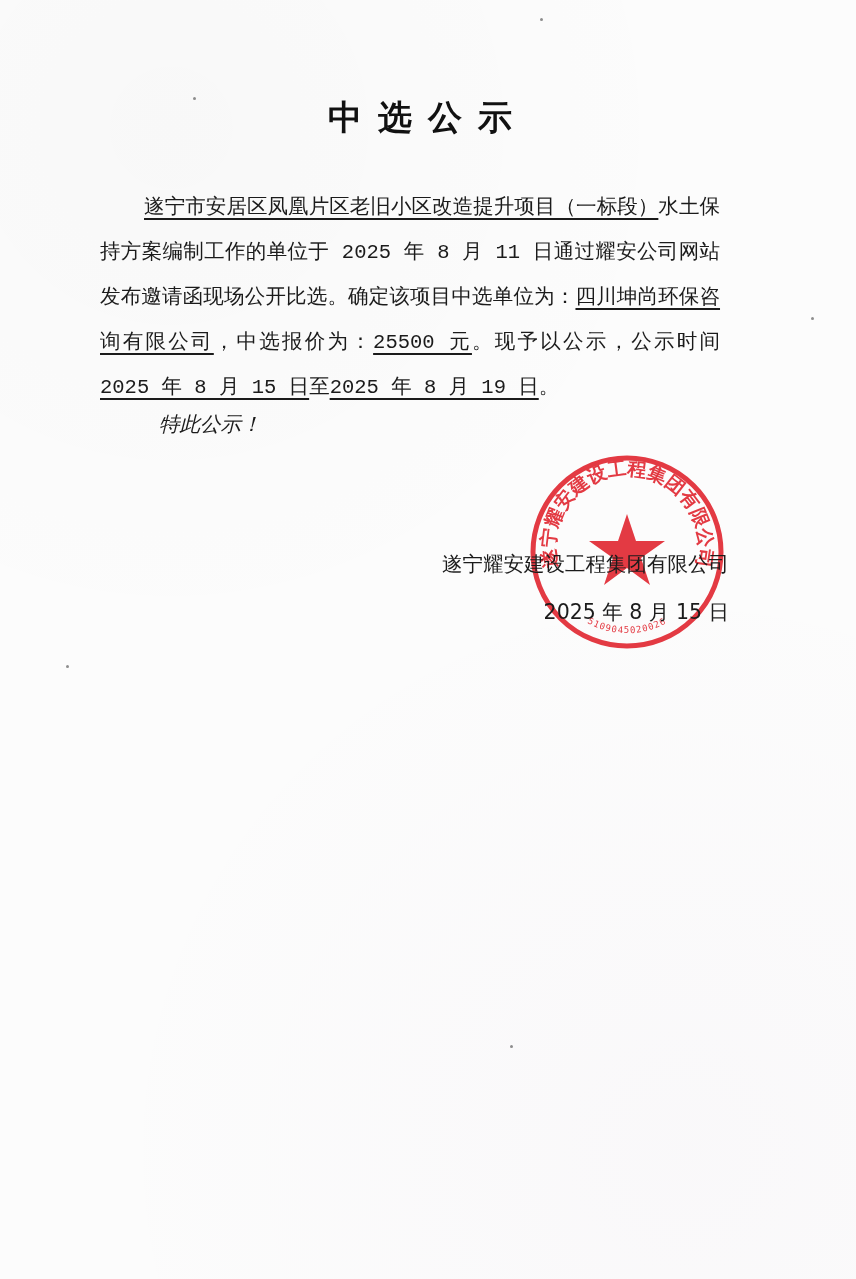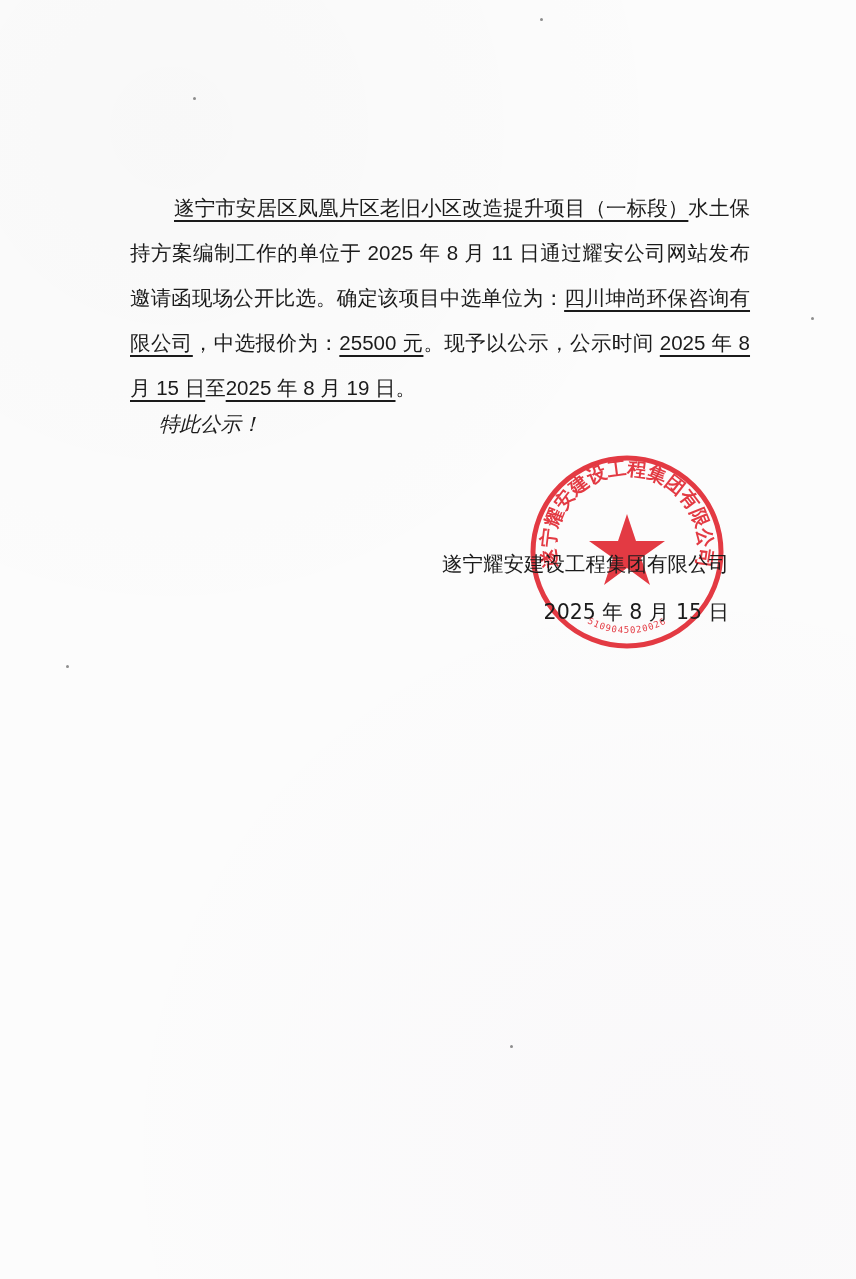--- a/index.html
+++ b/index.html
@@ -31,23 +31,23 @@
       text-align: center;
       font-family: "DejaVu Sans", "Liberation Sans", sans-serif;
       font-weight: bold;
       font-size: 34px;
       letter-spacing: 16px;
       color: #111;
     }
     .body-text {
       position: absolute;
       top: 185px;
-      left: 130px;
+      left: 100px;
       width: 620px;
-      font-family: Liberation Sans, sans-serif;
+      font-family: Liberation Mono, monospace;
       font-size: 20.5px;
       line-height: 45px;
       color: #1b1b1b;
       text-align: justify;
     }
     .body-text .indent { display: inline-block; width: 44px; }
     .u {
       text-decoration: underline;
       text-underline-offset: 5px;
       text-decoration-thickness: 1.5px;
@@ -87,20 +87,21 @@
       background: #444;
       border-radius: 50%;
       opacity: 0.6;
     }
   </style>
 </head>
 <body>
 
 <div class="page">
 
+  <div class="title">中选公示</div>
 
   <div class="body-text"><span class="indent"></span><span class="u">遂宁市安居区凤凰片区老旧小区改造提升项目（一标段）</span><span>水土保持方案编制工作的单位于 2025 年 8 月 11 日通过耀安公司网站发布邀请函现场公开比选。确定该项目中选单位为：</span><span class="u">四川坤尚环保咨询有限公司</span><span>，中选报价为：</span><span class="u">25500 元</span><span>。现予以公示，公示时间 </span><span class="u">2025 年 8 月 15 日</span><span>至</span><span class="u">2025 年 8 月 19 日</span><span>。</span></div>
 
   <div class="closing">特此公示！</div>
 
   <svg class="seal" viewBox="0 0 200 200">
     <defs>
       <path id="sealArc" d="M 36,128 A 72,72 0 1,1 164,128"></path>
       <path id="codeArc" d="M 30,140 A 80,80 0 0,0 170,140"></path>
     </defs>

